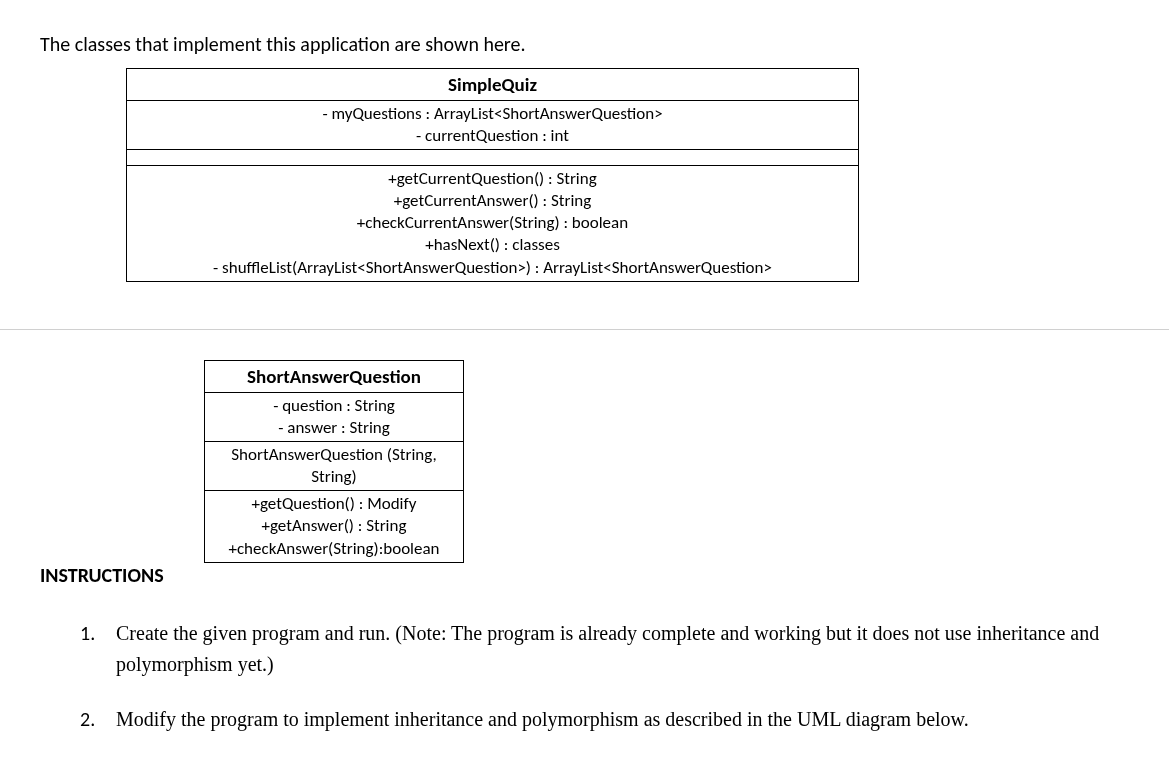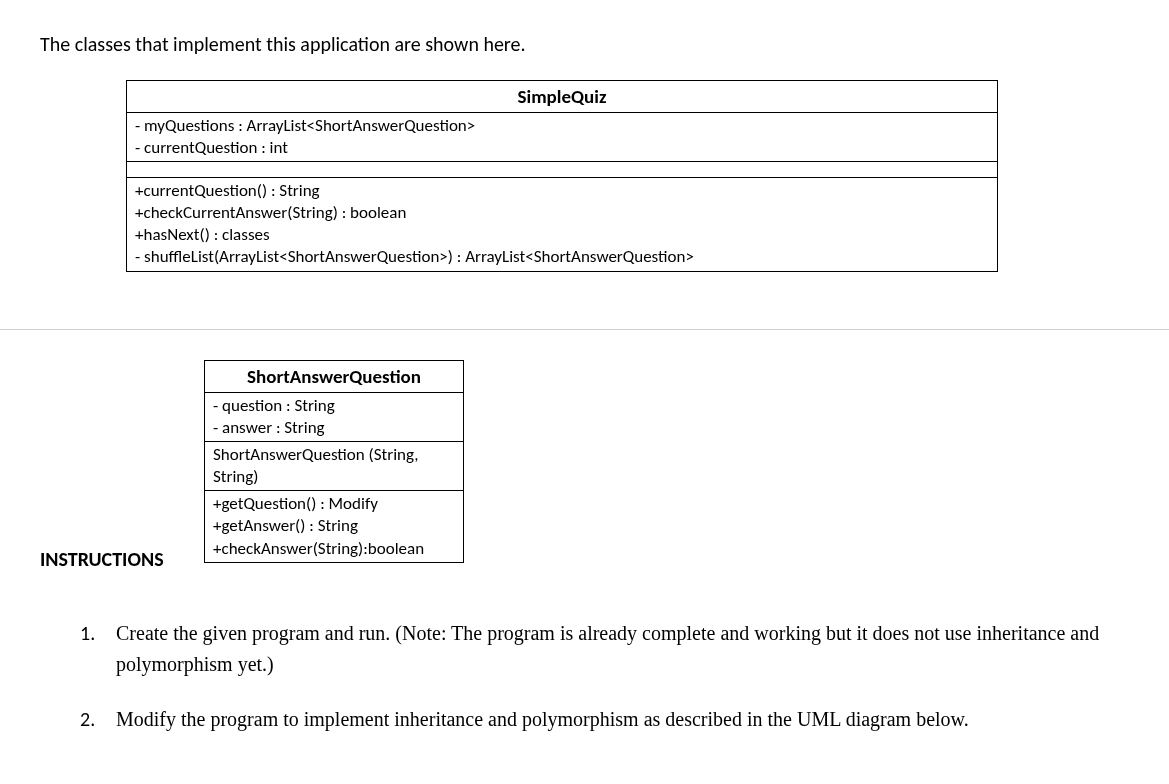--- a/index.html
+++ b/index.html
@@ -31,51 +31,52 @@
       font-weight: bold;
       padding: 4px 8px;
       border-bottom: 1.5px solid #000;
       font-size: 19px;
     }
     .uml-section {
       border-bottom: 1.5px solid #000;
       padding: 2px 8px;
       font-size: 17px;
       line-height: 1.3;
+      text-align: center;
     }
     .uml-section:last-child {
       border-bottom: none;
     }
     .uml-section.empty {
       height: 16px;
     }
     .simplequiz {
       position: absolute;
       left: 126px;
-      top: 80px;
-      width: 872px;
+      top: 68px;
+      width: 733px;
     }
     .saq {
       position: absolute;
       left: 204px;
       top: 360px;
       width: 260px;
     }
     .separator-line {
       position: absolute;
       left: 0;
       top: 329px;
       width: 1169px;
       height: 1px;
       background: #d0d0d0;
     }
     .instructions-heading {
       position: absolute;
       left: 40px;
-      top: 547px;
+      top: 563px;
       font-weight: bold;
       font-size: 20px;
     }
     .instruction-list {
       position: absolute;
       left: 80px;
       top: 618px;
       width: 1060px;
       list-style: none;
       font-size: 20px;
@@ -100,21 +101,22 @@
 <div class="intro-text">The classes that implement this application are shown here.</div>
 
 <div class="uml-box simplequiz">
   <div class="uml-title">SimpleQuiz</div>
   <div class="uml-section">
     <div>- myQuestions : ArrayList&lt;ShortAnswerQuestion&gt;</div>
     <div>- currentQuestion : int</div>
   </div>
   <div class="uml-section empty"></div>
   <div class="uml-section">
-    <div>+currentQuestion() : String</div>
+    <div>+getCurrentQuestion() : String</div>
+    <div>+getCurrentAnswer() : String</div>
     <div>+checkCurrentAnswer(String) : boolean</div>
     <div>+hasNext() : classes</div>
     <div>- shuffleList(ArrayList&lt;ShortAnswerQuestion&gt;) : ArrayList&lt;ShortAnswerQuestion&gt;</div>
   </div>
 </div>
 
 <div class="separator-line"></div>
 
 <div class="uml-box saq">
   <div class="uml-title">ShortAnswerQuestion</div>

